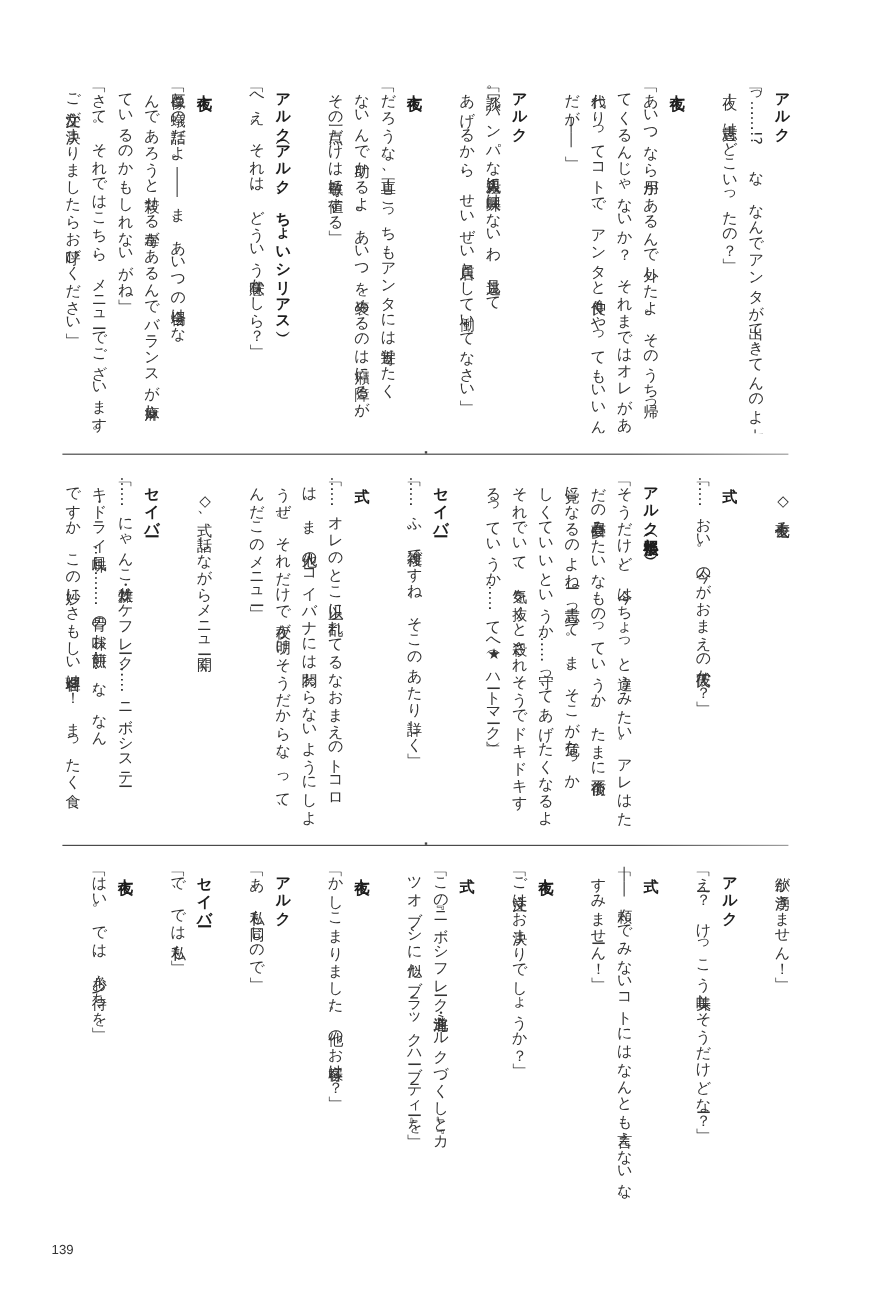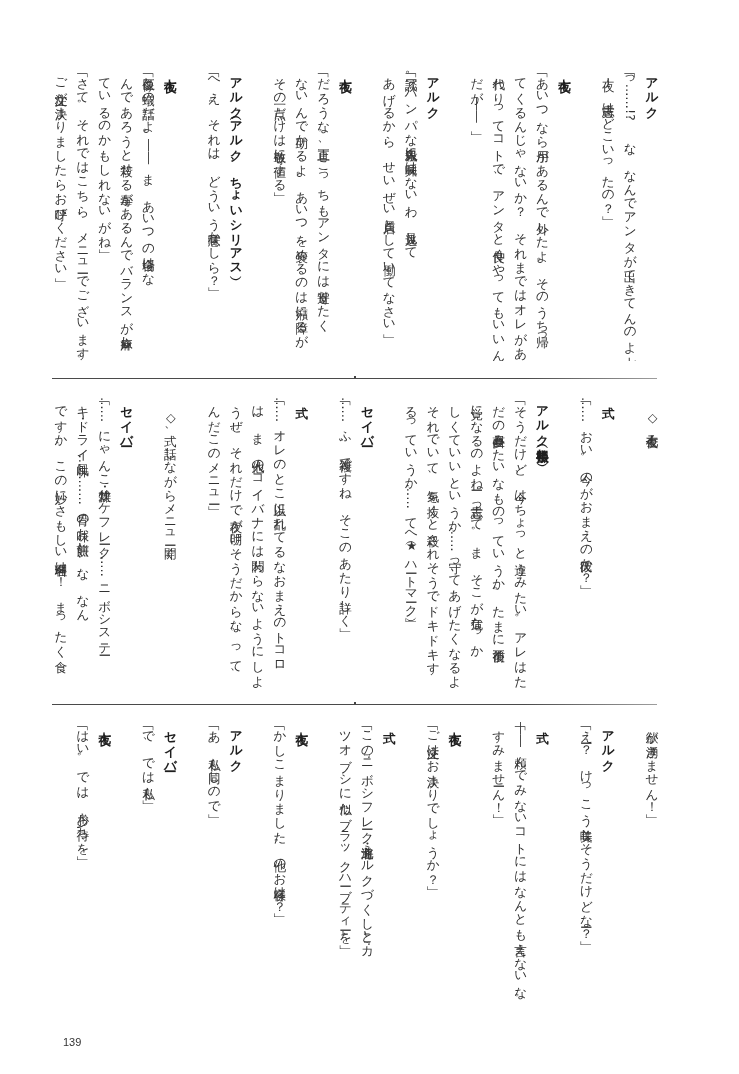--- a/index.html
+++ b/index.html
@@ -46,21 +46,21 @@
     .divider-mark {
       position: absolute; left: 354px; width: 2px; height: 2px;
       background: #444;
     }
     .mark-1 { top: 376px; }
     .mark-2 { top: 702px; }
 
     .page-number {
       position: absolute; left: 43px; top: 1036px;
       font-family: "Liberation Sans", sans-serif;
-      font-size: 11px; color: #333333; margin-left: 20px;
+      font-size: 11px; color: #333333;
     }
   </style>
 </head>
 <body>
 
 <div class="band band-top">
   <div class="block">
     <div class="speaker">アルク</div>
     <div class="line">「っ……!?　な、なんでアンタが出てきてんのよ七</div>
     <div class="line">夜！　志貴はどこいったの？」</div>

